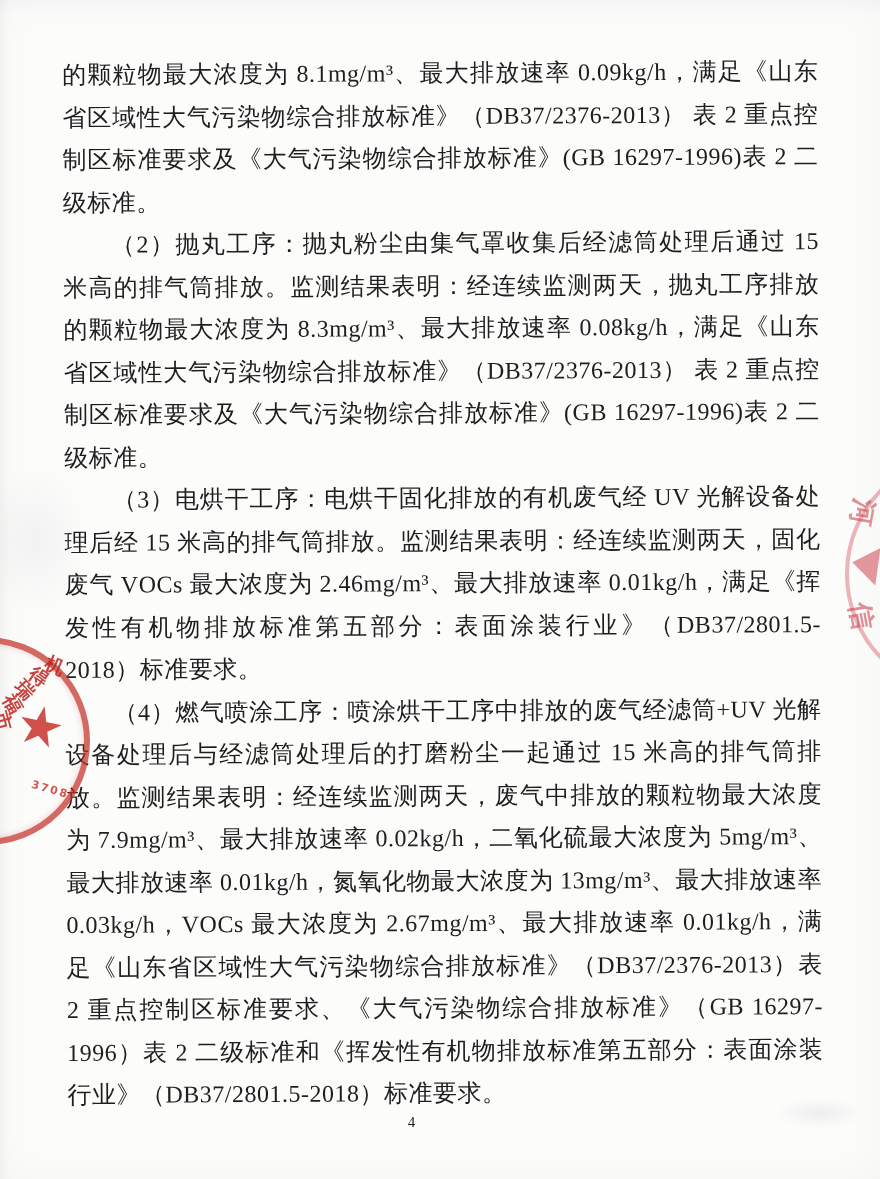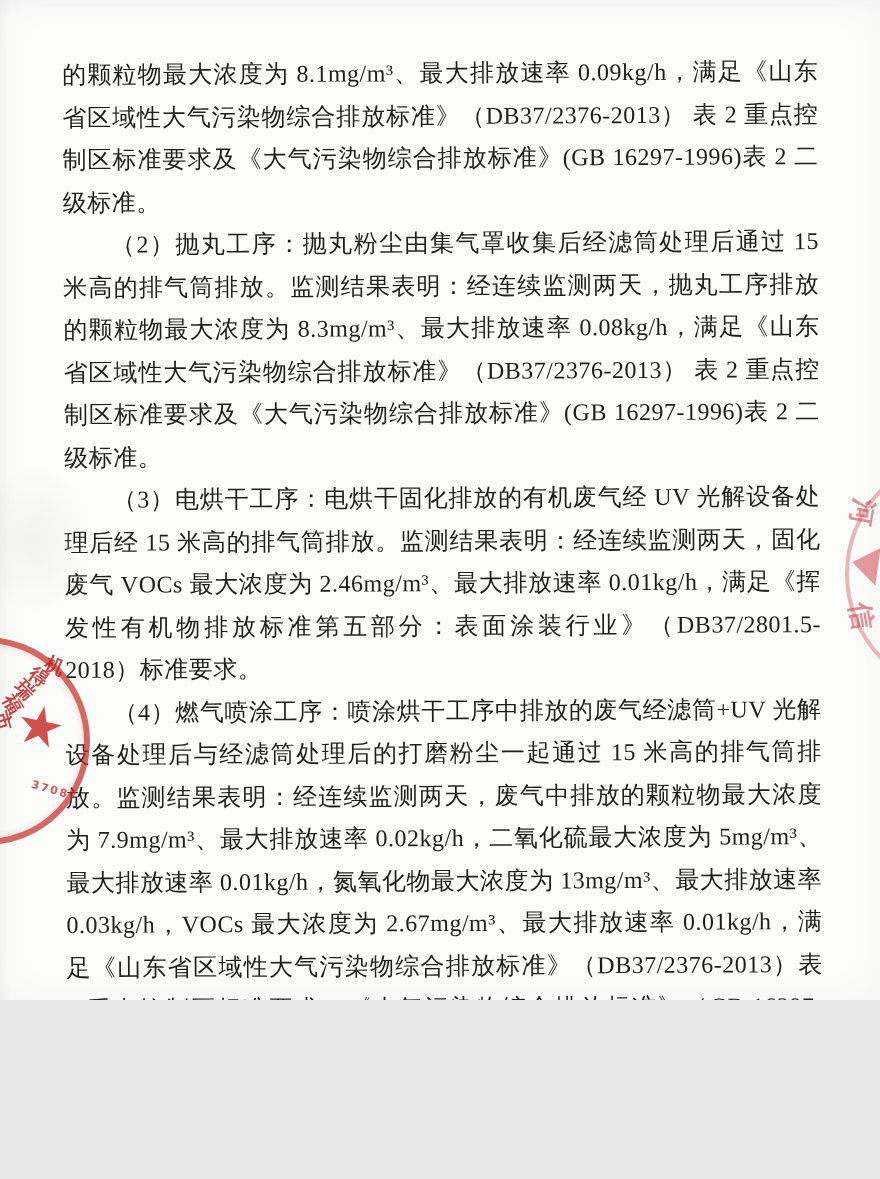--- a/index.html
+++ b/index.html
@@ -3,21 +3,21 @@
 <meta charset="utf-8">
 <style>
   html, body {
     margin: 0;
     padding: 0;
     background: #e8e8e8;
   }
   .page {
     position: relative;
     width: 880px;
-    height: 1000px;
+    height: 1179px;
     margin: 0 auto;
     background: #fcfcfb;
     overflow: hidden;
     font-family: "Liberation Serif", "DejaVu Serif", serif;
     color: #1e1e1e;
     box-shadow: inset 0 0 40px rgba(0,0,0,0.03);
   }
   
   .page::before {
     content: "";

